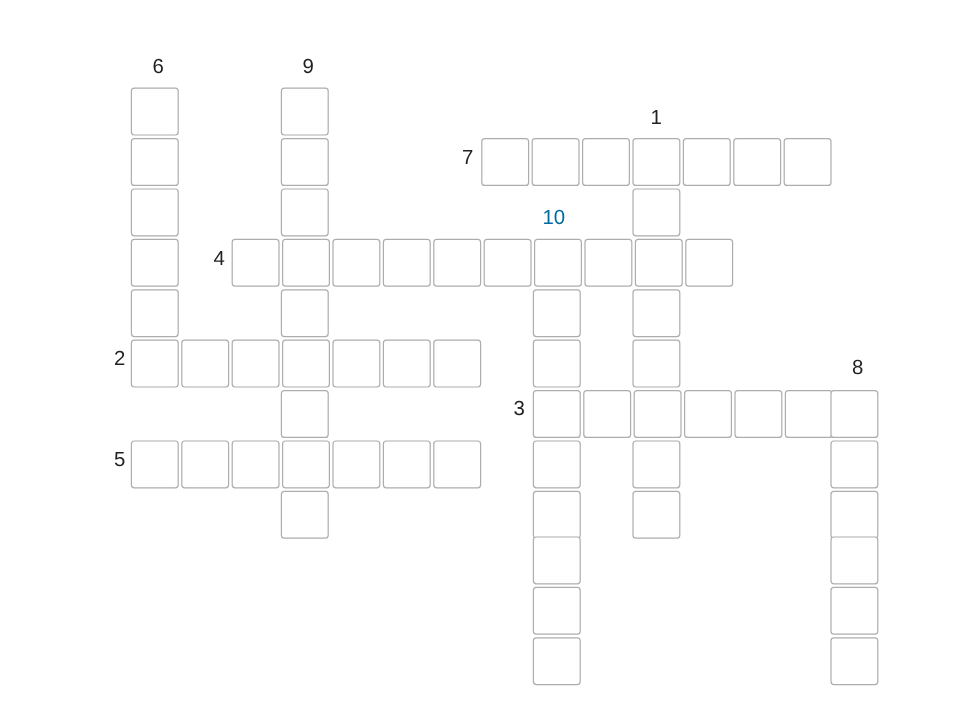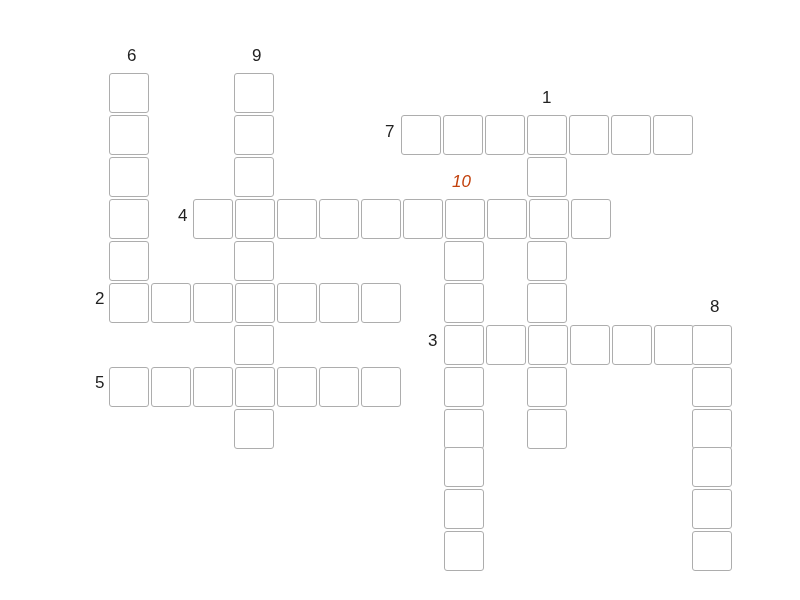--- a/index.html
+++ b/index.html
@@ -103,19 +103,19 @@
     <div class="cell" style="left: 444px; top: 447px; width: 40px; height: 40px; border-color: rgb(173, 173, 173);"></div>
     <div class="cell" style="left: 692px; top: 447px; width: 40px; height: 40px; border-color: rgb(173, 173, 173);"></div>
     <div class="cell" style="left: 444px; top: 489px; width: 40px; height: 40px; border-color: rgb(173, 173, 173);"></div>
     <div class="cell" style="left: 692px; top: 489px; width: 40px; height: 40px; border-color: rgb(173, 173, 173);"></div>
     <div class="cell" style="left: 444px; top: 531px; width: 40px; height: 40px; border-color: rgb(173, 173, 173);"></div>
     <div class="cell" style="left: 692px; top: 531px; width: 40px; height: 40px; border-color: rgb(173, 173, 173);"></div>
     <div class="num" style="left: 127px; top: 47px; color: rgb(34, 34, 34);">6</div>
     <div class="num" style="left: 252px; top: 47px; color: rgb(34, 34, 34);">9</div>
     <div class="num" style="left: 542px; top: 89px; color: rgb(34, 34, 34);">1</div>
     <div class="num" style="left: 385px; top: 123px; color: rgb(34, 34, 34);">7</div>
-    <div class="num" style="left: 452px; top: 173px; color: #c2410c; font-style: italic;">10</div>
+    <div class="num" style="left: 452px; top: 173px; color: #0369a1;">10</div>
     <div class="num" style="left: 178px; top: 207px; color: rgb(34, 34, 34);">4</div>
     <div class="num" style="left: 95px; top: 290px; color: rgb(34, 34, 34);">2</div>
     <div class="num" style="left: 710px; top: 298px; color: rgb(34, 34, 34);">8</div>
     <div class="num" style="left: 428px; top: 332px; color: rgb(34, 34, 34);">3</div>
     <div class="num" style="left: 95px; top: 374px; color: rgb(34, 34, 34);">5</div>
   </div>
 
 </body></html>

